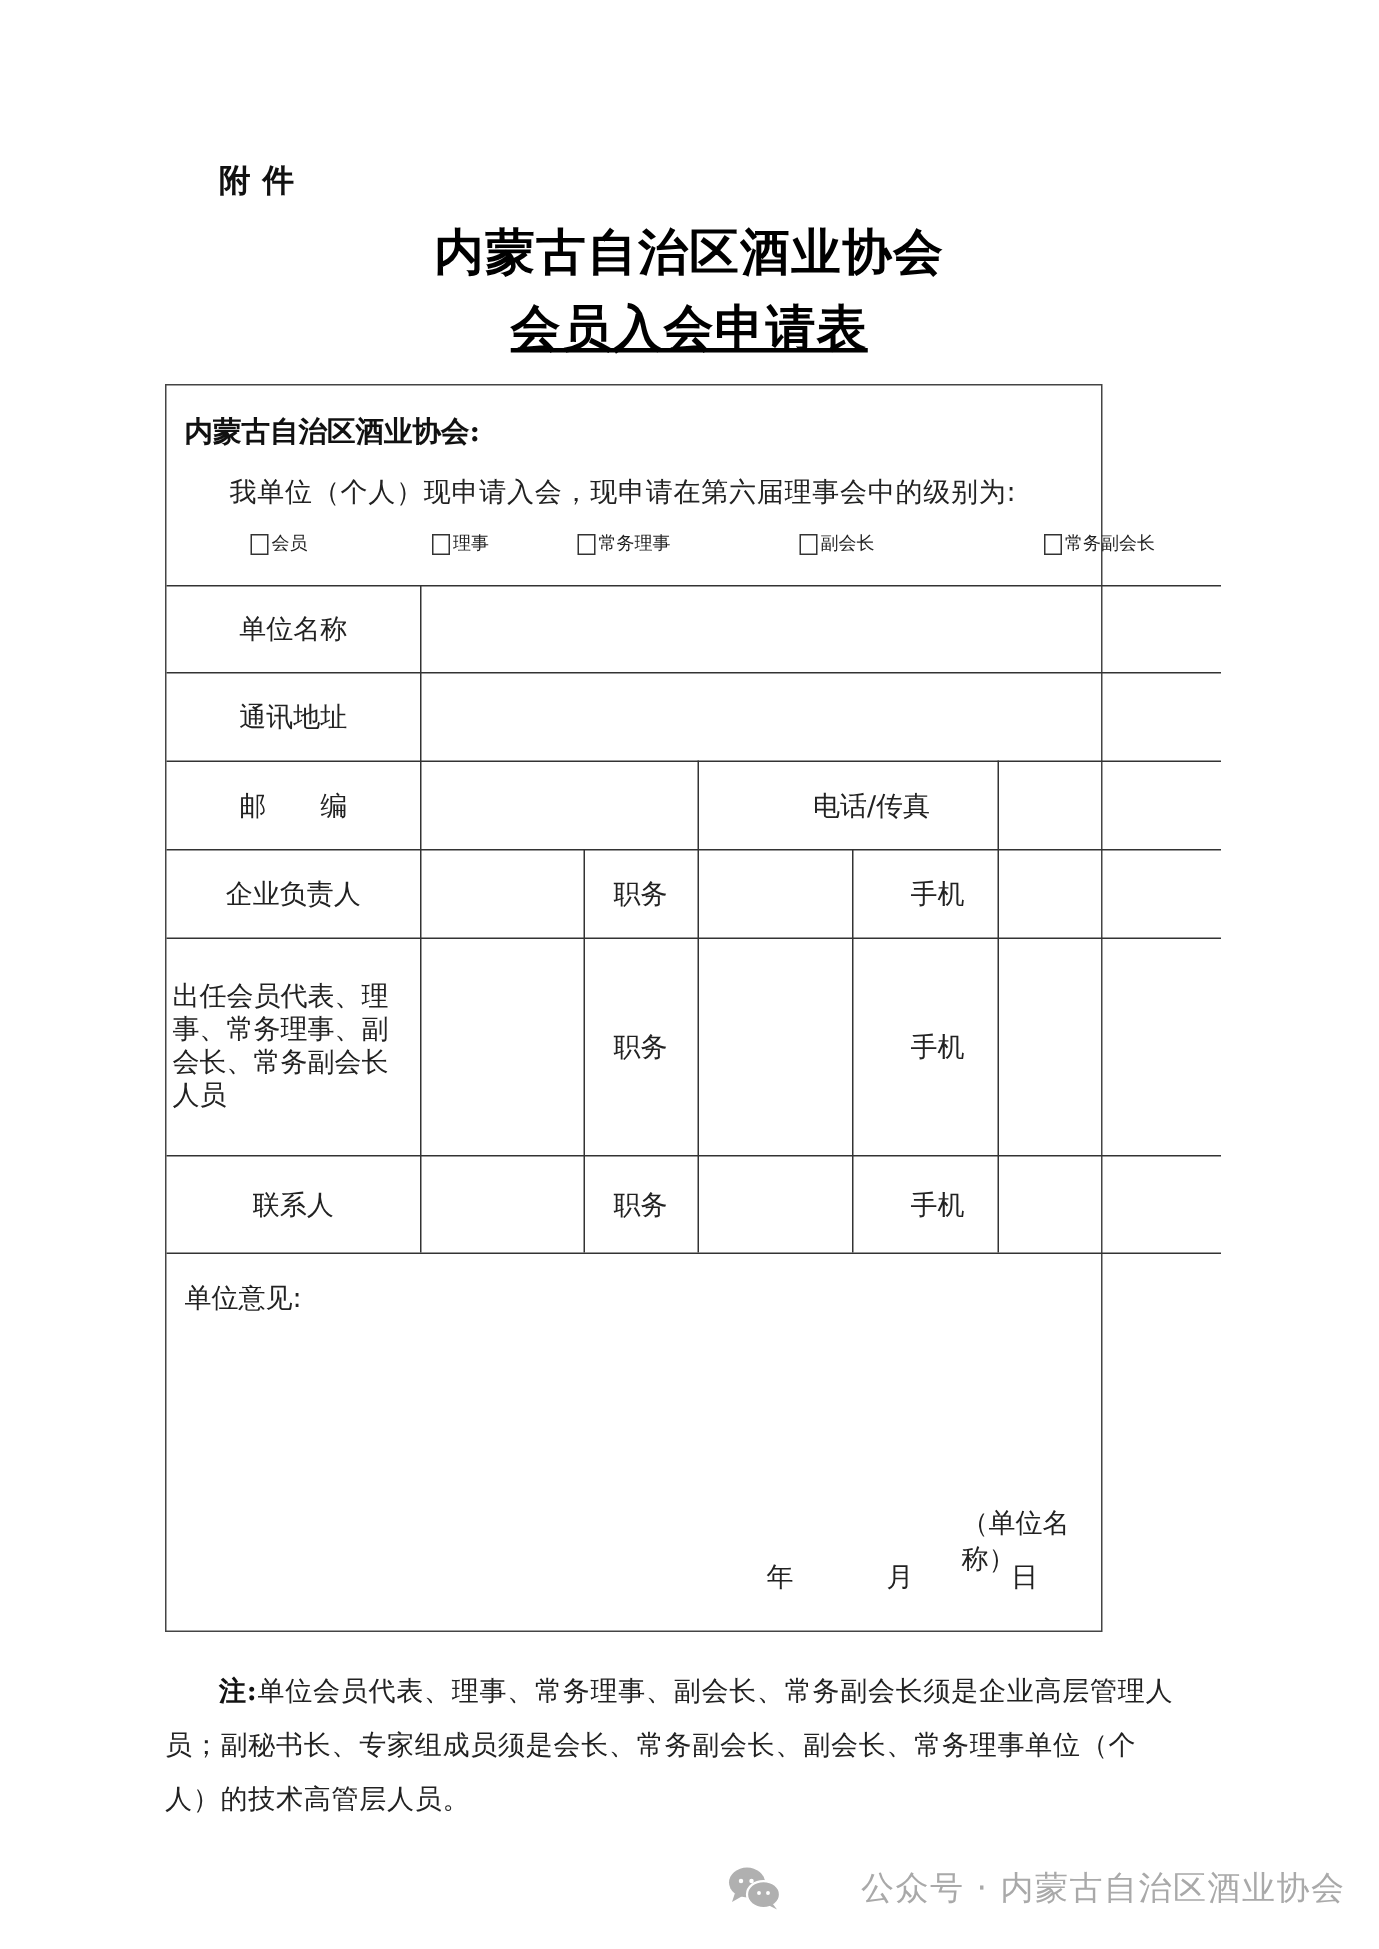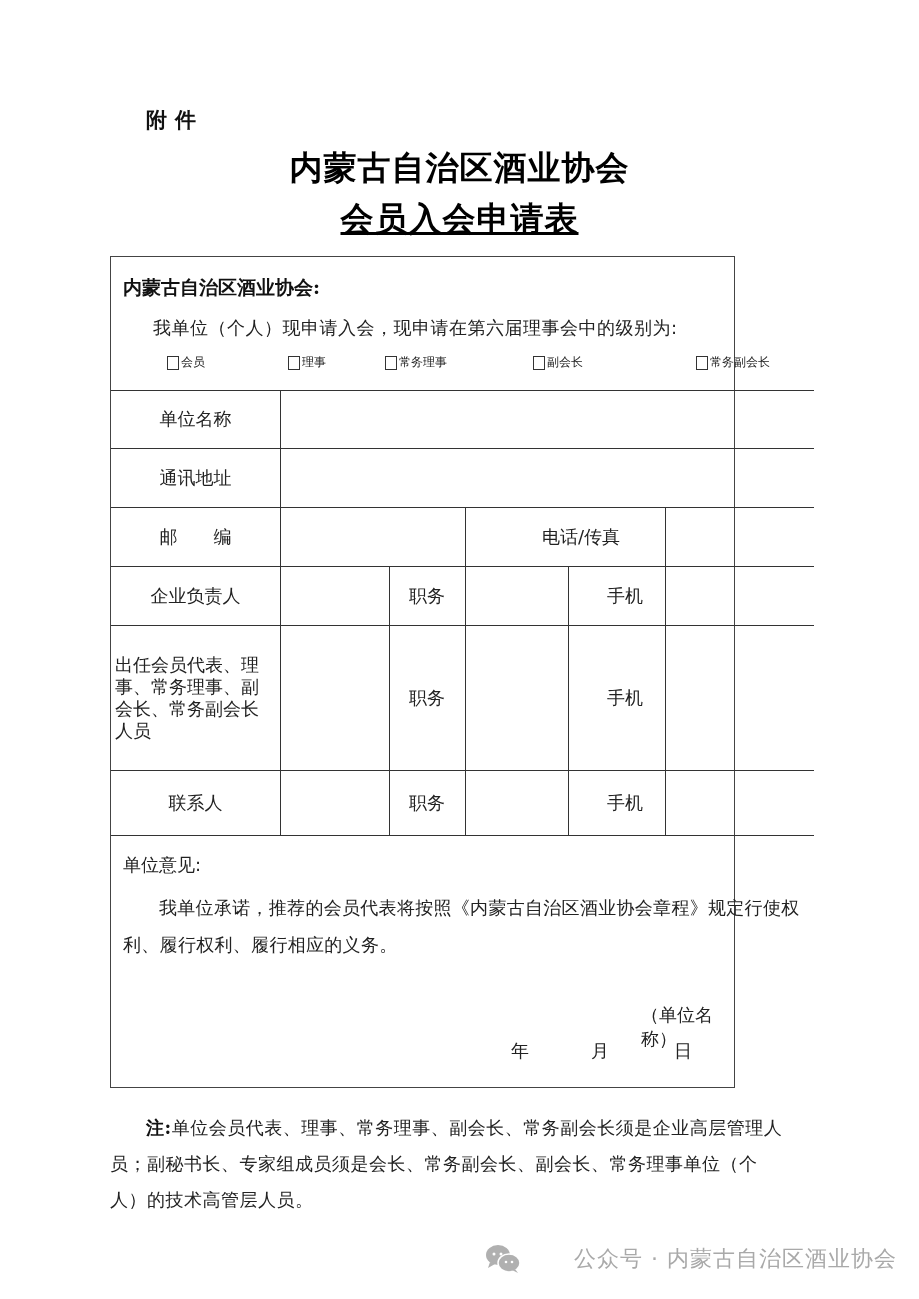--- a/index.html
+++ b/index.html
@@ -263,21 +263,20 @@
   <div class="cell" style="left:554px; top:368px; width:149px; height:145px;"></div>
 
   <div class="cell" style="left:0; top:513px; width:169px; height:65px;">联系人</div>
   <div class="cell" style="left:169px; top:513px; width:109px; height:65px;"></div>
   <div class="cell" style="left:278px; top:513px; width:76px; height:65px;">职务</div>
   <div class="cell" style="left:354px; top:513px; width:103px; height:65px;"></div>
   <div class="cell" style="left:457px; top:513px; width:97px; height:65px; justify-content:flex-end; padding-right:22px;">手机</div>
   <div class="cell" style="left:554px; top:513px; width:149px; height:65px;"></div>
 
   <div class="opinion-head">单位意见:</div>
-  <div class="opinion-body">我单位承诺，推荐的会员代表将按照《内蒙古自治区酒业协会章程》规定行使权 利、履行权利、履行相应的义务。</div>
   <div class="seal">（单位名称）</div>
   <div class="date" style="left:400px;">年</div>
   <div class="date" style="left:480px;">月</div>
   <div class="date" style="left:563px;">日</div>
 </div>
 
 <div class="note"><b>注:</b><span>单位会员代表、理事、常务理事、副会长、常务副会长须是企业高层管理人员；副秘书长、专家组成员须是会长、常务副会长、副会长、常务理事单位（个人）的技术高管层人员。</span></div>
 
 <div class="watermark">
   <span class="wechat-icon">

